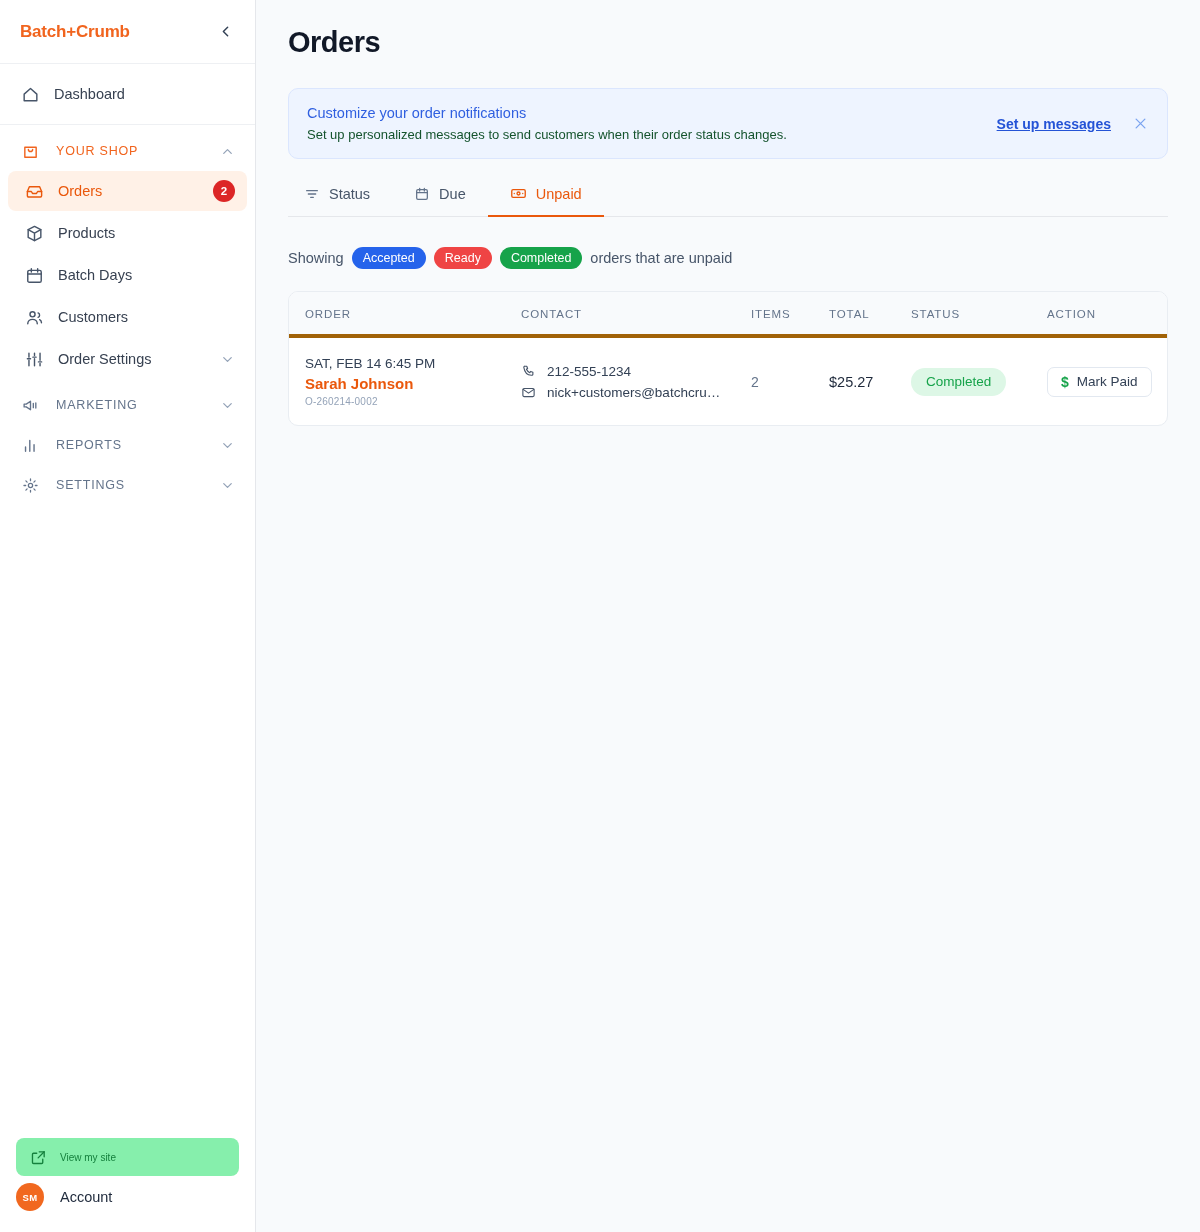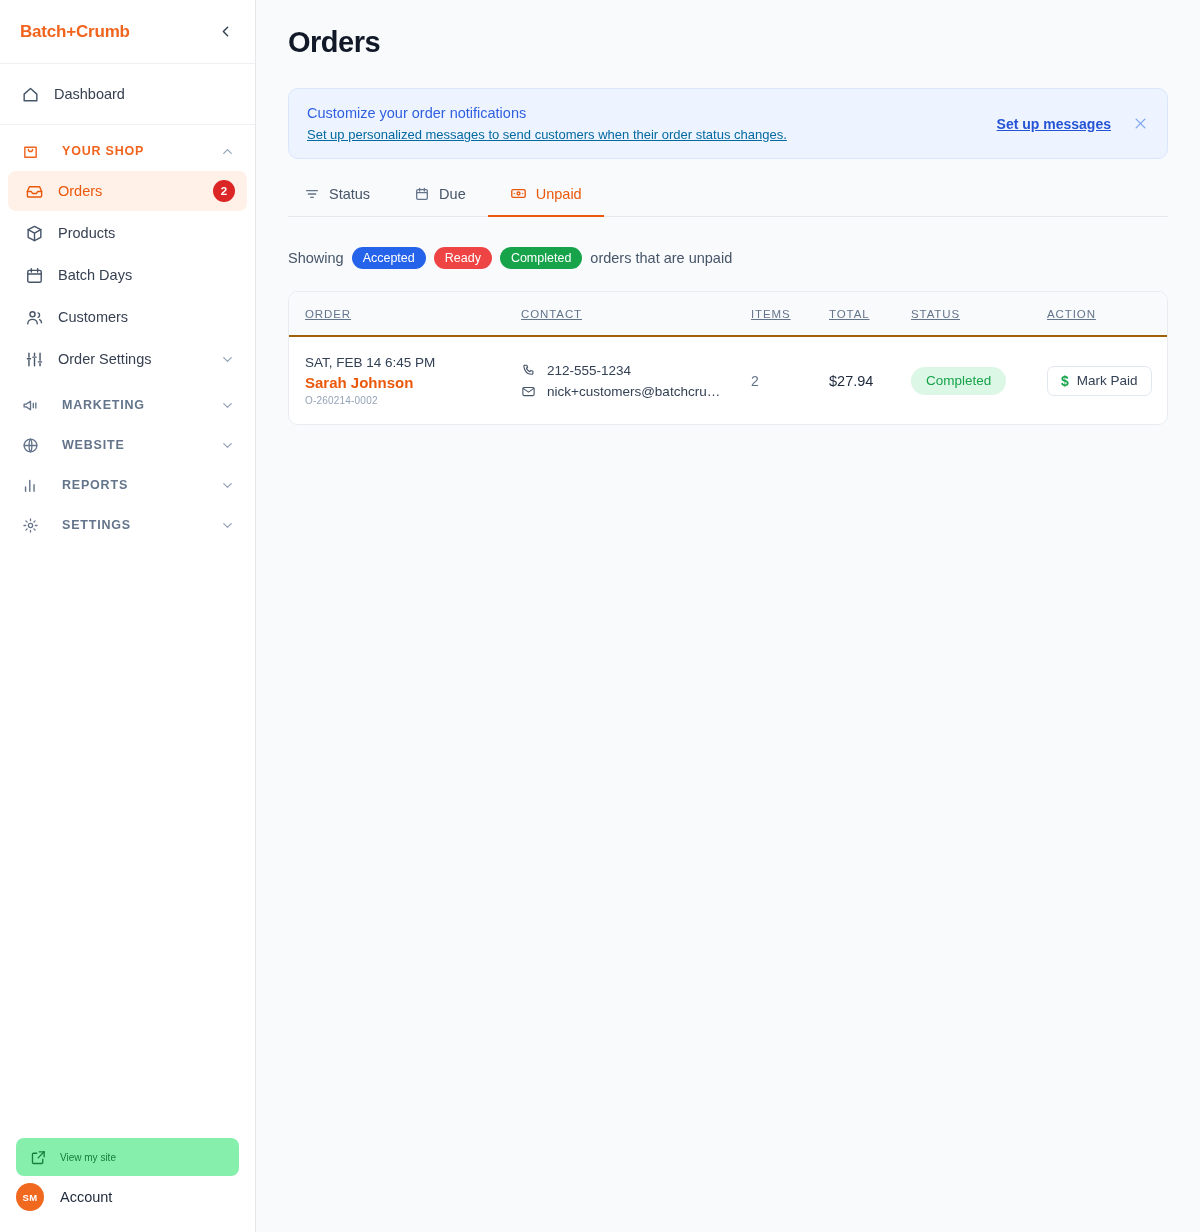--- a/index.html
+++ b/index.html
@@ -70,27 +70,27 @@
     position: relative;
   }
   .nav-item .ico { width: 20px; height: 20px; flex: 0 0 20px; display: flex; align-items: center; justify-content: center; color: #475569; }
   .nav-item .lbl { flex: 1; }
 
   .nav-divider { height: 1px; background: #eef0f3; margin: 10px 0 8px 0; }
 
   .section-head {
     display: flex;
     align-items: center;
-    gap: 22px;
+    gap: 16px;
     height: 36px;
     margin: 0 8px;
     padding: 0 12px;
     border-radius: 8px;
     font-size: 12.5px;
-    font-weight: bold;
+    font-weight: normal;
     letter-spacing: 0.8px;
     color: #64748b;
     cursor: pointer;
     text-transform: uppercase;
   }
   .section-head .ico { width: 20px; height: 20px; flex: 0 0 20px; display: flex; align-items: center; justify-content: center; color: #64748b; }
   .section-head .lbl { flex: 1; }
   .section-head.active { color: #f1641e; }
   .section-head.active .ico { color: #f1641e; }
   .chev { color: #94a3b8; display: flex; align-items: center; }
@@ -191,21 +191,21 @@
     border: 1px solid #dbe6fe;
     border-radius: 10px;
     padding: 16px 18px 16px 18px;
     display: flex;
     align-items: center;
     justify-content: space-between;
     margin-bottom: 26px;
   }
   .banner-texts { }
   .banner-title { font-size: 14.5px; color: #2f5fe0; font-weight: normal; margin-bottom: 6px; }
-  .banner-sub { font-size: 13px; color: #0369a1; text-decoration: underline; }
+  .banner-sub { font-size: 13px; color: #14532d; }
   .banner-actions { display: flex; align-items: center; gap: 20px; }
   .banner-link {
     font-size: 14px;
     color: #2453d6;
     text-decoration: underline;
     font-weight: bold;
     cursor: pointer;
   }
   .banner-close {
     width: 18px; height: 18px;
@@ -260,30 +260,29 @@
   
   .table-card {
     background: #ffffff;
     border: 1px solid #e9edf2;
     border-radius: 10px;
     overflow: hidden;
   }
   table { width: 100%; border-collapse: collapse; }
   thead th {
     background: #f8fafc;
-    border-bottom: 2px solid #a16207;
+    border-bottom: 4px solid #a16207;
     font-size: 11.5px;
     letter-spacing: 0.9px;
     color: #64748b;
     font-weight: normal;
     text-transform: uppercase;
     text-align: left;
     padding: 14px 0 13px 0;
     height: 44px;
-    text-decoration: underline;
   }
   th.c-order   { padding-left: 16px; width: 232px; }
   th.c-contact { width: 230px; }
   th.c-items   { width: 78px; }
   th.c-total   { width: 82px; }
   th.c-status  { width: 136px; }
   th.c-action  { width: auto; }
 
   tbody td {
     padding: 18px 0;
@@ -450,34 +449,20 @@
             </svg>
         </span>
         <span class="lbl">MARKETING</span>
         <span class="chev">
           <svg width="15" height="15" viewBox="0 0 24 24" fill="none" stroke="currentColor" stroke-width="2" stroke-linecap="round" stroke-linejoin="round">
               <polyline points="6 9 12 15 18 9"></polyline>
             </svg>
         </span>
       </div>
 
-      <div class="section-head" style="margin-top:4px">
-        <span class="ico">
-          <svg width="17" height="17" viewBox="0 0 24 24" fill="none" stroke="currentColor" stroke-width="1.9" stroke-linecap="round" stroke-linejoin="round">
-              <circle cx="12" cy="12" r="9"></circle>
-              <path d="M3 12h18M12 3c2.6 2.4 2.6 15.2 0 18M12 3c-2.6 2.4-2.6 15.2 0 18"></path>
-            </svg>
-        </span>
-        <span class="lbl">WEBSITE</span>
-        <span class="chev">
-          <svg width="15" height="15" viewBox="0 0 24 24" fill="none" stroke="currentColor" stroke-width="2" stroke-linecap="round" stroke-linejoin="round">
-              <polyline points="6 9 12 15 18 9"></polyline>
-            </svg>
-        </span>
-      </div>
 
       <div class="section-head" style="margin-top:4px">
         <span class="ico">
           <svg width="17" height="17" viewBox="0 0 24 24" fill="none" stroke="currentColor" stroke-width="2" stroke-linecap="round" stroke-linejoin="round">
               <path d="M5 20v-6M11 20V5M17 20v-9"></path>
             </svg>
         </span>
         <span class="lbl">REPORTS</span>
         <span class="chev">
           <svg width="15" height="15" viewBox="0 0 24 24" fill="none" stroke="currentColor" stroke-width="2" stroke-linecap="round" stroke-linejoin="round">
@@ -611,21 +596,21 @@
                 <span class="ico">
                   <svg width="15" height="15" viewBox="0 0 24 24" fill="none" stroke="currentColor" stroke-width="1.8" stroke-linecap="round" stroke-linejoin="round">
                       <rect x="3" y="5.5" width="18" height="13" rx="2"></rect>
                       <path d="M3.5 7l8.5 6 8.5-6"></path>
                     </svg>
                 </span>
                 <span class="txt">nick+customers@batchcru…</span>
               </div>
             </td>
             <td class="c-items items-cell">2</td>
-            <td class="c-total total-cell">$27.94</td>
+            <td class="c-total total-cell">$25.27</td>
             <td class="c-status">
               <span class="status-pill">Completed</span>
             </td>
             <td class="c-action">
               <button class="mark-paid-btn">
                 <span class="dollar">$</span>
                 <span>Mark Paid</span>
               </button>
             </td>
           </tr>

